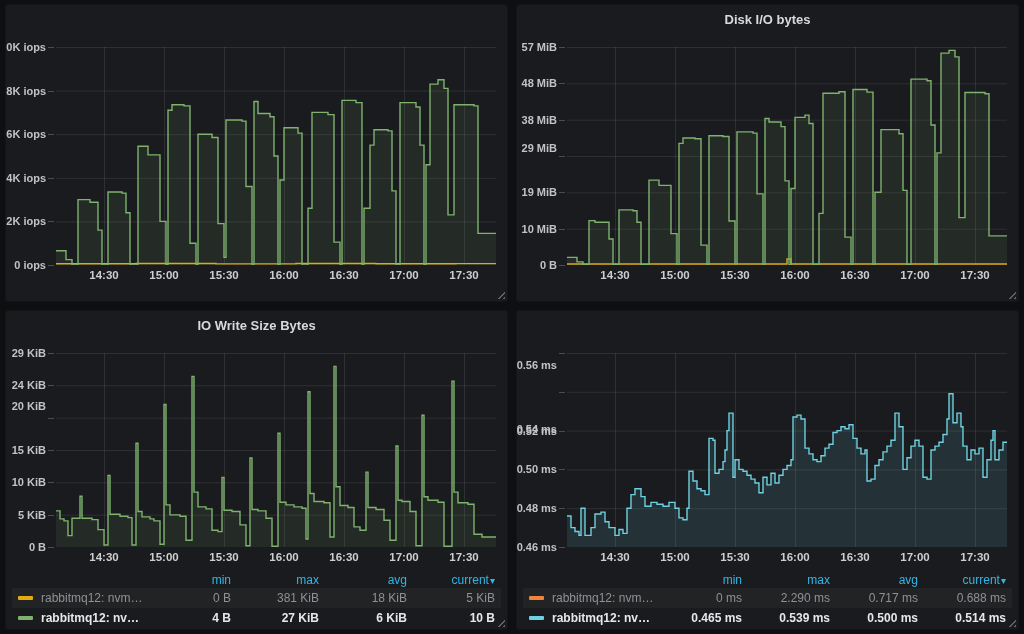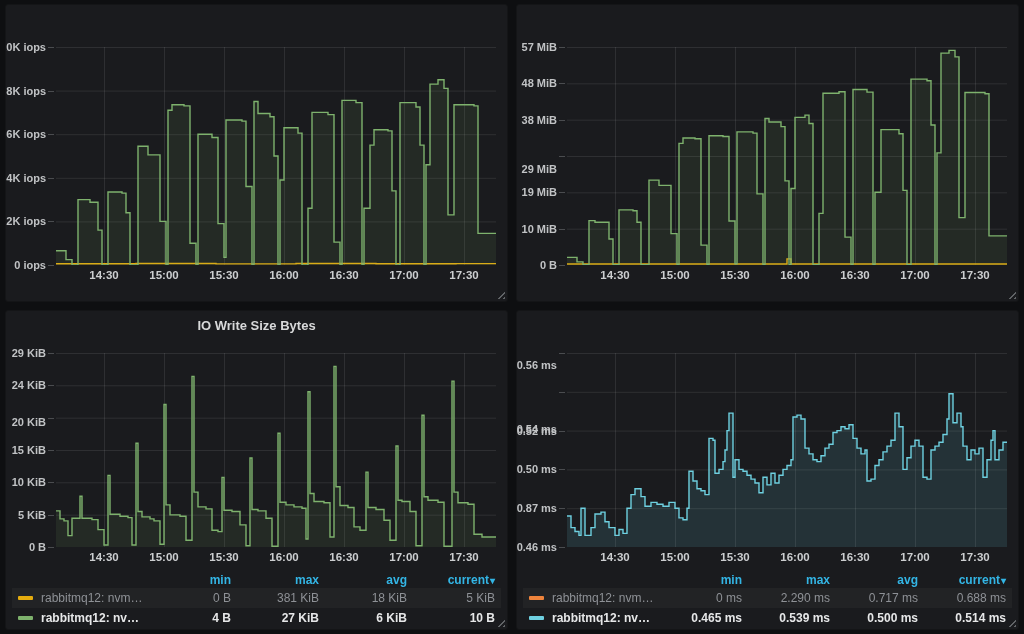--- a/index.html
+++ b/index.html
@@ -55,21 +55,21 @@
   .legend{position:absolute;left:6px;right:6px;top:260px;font-size:12px;}
   .lg-row{
     display:grid;
     grid-template-columns:1fr 88px 88px 88px 88px;
     align-items:center;
     height:20px;padding:0 6px;
   }
   .lg-row.lg-head{height:17px;}
   .lg-row.stripe{background:rgba(255,255,255,0.035);}
   .lg-col{text-align:right;white-space:nowrap;}
-  .lg-head-cell{color:#33b5e5;font-weight:700;cursor:pointer;}
+  .lg-head-cell{color:#33b5e5;font-weight:400;cursor:pointer;}
   .caret{color:#33b5e5;font-size:10px;margin-left:1px;}
   .lg-series{display:flex;align-items:center;min-width:0;white-space:nowrap;overflow:hidden;}
   .swatch{display:inline-block;width:15px;height:4px;border-radius:1px;margin-right:8px;flex:none;cursor:pointer;}
   .lg-row.active{color:#e6e7e8;font-weight:700;}
   .lg-row.dim{color:#8e9196;font-weight:400;}
   .lg-series-label{cursor:pointer;overflow:hidden;text-overflow:ellipsis;}
   .resize-handle{
     position:absolute;right:2px;bottom:2px;width:9px;height:9px;
     clip-path:polygon(100% 0,100% 100%,0 100%);
     background:repeating-linear-gradient(-45deg,#606366 0 1.5px,transparent 1.5px 4px);
@@ -122,28 +122,29 @@
         <span class="xlabel" style="left: 168px;">15:30</span>
         <span class="xlabel" style="left: 228px;">16:00</span>
         <span class="xlabel" style="left: 288px;">16:30</span>
         <span class="xlabel" style="left: 348px;">17:00</span>
         <span class="xlabel" style="left: 408px;">17:30</span>
       </div>
     <div class="resize-handle"></div>
   </section>
 
   <section class="panel top-panel">
+    <h2 class="panel-title">Disk I/O bytes</h2>
     <div class="y-gutter">
         <span class="ylabel" style="top: 218px;">0 B</span>
         <span class="ytick" style="top: 218px;"></span>
         <span class="ylabel" style="top: 181.667px;">10 MiB</span>
         <span class="ytick" style="top: 181.667px;"></span>
         <span class="ylabel" style="top: 145.333px;">19 MiB</span>
         <span class="ytick" style="top: 145.333px;"></span>
-        <span class="ylabel" style="top: 122px;">29 MiB</span>
+        <span class="ylabel" style="top: 101px;">29 MiB</span>
         <span class="ytick" style="top: 109px;"></span>
         <span class="ylabel" style="top: 72.6667px;">38 MiB</span>
         <span class="ytick" style="top: 72.6667px;"></span>
         <span class="ylabel" style="top: 36.3333px;">48 MiB</span>
         <span class="ytick" style="top: 36.3333px;"></span>
         <span class="ylabel" style="top: 0px;">57 MiB</span>
         <span class="ytick" style="top: 0px;"></span>
       </div>
     <div class="plot">
         <svg width="440" height="218">
@@ -182,21 +183,21 @@
     <h2 class="panel-title">IO Write Size Bytes</h2>
     <div class="y-gutter">
         <span class="ylabel" style="top: 194px;">0 B</span>
         <span class="ytick" style="top: 194px;"></span>
         <span class="ylabel" style="top: 161.689px;">5 KiB</span>
         <span class="ytick" style="top: 161.689px;"></span>
         <span class="ylabel" style="top: 129.311px;">10 KiB</span>
         <span class="ytick" style="top: 129.311px;"></span>
         <span class="ylabel" style="top: 97px;">15 KiB</span>
         <span class="ytick" style="top: 97px;"></span>
-        <span class="ylabel" style="top: 69px; text-align: center;">20 KiB</span>
+        <span class="ylabel" style="top: 53px; text-align: center;">20 KiB</span>
         <span class="ytick" style="top: 64.689px;"></span>
         <span class="ylabel" style="top: 32.311px;">24 KiB</span>
         <span class="ytick" style="top: 32.311px;"></span>
         <span class="ylabel" style="top: 0px;">29 KiB</span>
         <span class="ytick" style="top: 0px;"></span>
       </div>
     <div class="plot">
         <svg width="440" height="194">
           <line x1="0" y1="194.5" x2="440" y2="194.5" stroke="rgba(255,255,255,0.09)" stroke-width="1"></line>
           <line x1="0" y1="162.18896551724137" x2="440" y2="162.18896551724137" stroke="rgba(255,255,255,0.09)" stroke-width="1"></line>
@@ -254,21 +255,21 @@
           <span class="lg-col">10 B</span>
         </div>
       </div>
     <div class="resize-handle"></div>
   </section>
 
   <section class="panel bottom-panel">
     <div class="y-gutter">
         <span class="ylabel" style="top: 194px;">0.46 ms</span>
         <span class="ytick" style="top: 194px;"></span>
-        <span class="ylabel" style="top: 155.2px;">0.87 ms</span>
+        <span class="ylabel" style="top: 155.2px;">0.48 ms</span>
         <span class="ytick" style="top: 155.2px;"></span>
         <span class="ylabel" style="top: 116.4px;">0.50 ms</span>
         <span class="ytick" style="top: 116.4px;"></span>
         <span class="ylabel" style="top: 77.6px;">0.52 ms</span>
         <span class="ytick" style="top: 77.6px;"></span>
         <span class="ylabel" style="top: 38.8px; margin-top: 37px;">0.54 ms</span>
         <span class="ytick" style="top: 38.8px;"></span>
         <span class="ylabel" style="top: 12px; text-align: center;">0.56 ms</span>
         <span class="ytick" style="top: 0px;"></span>
       </div>

